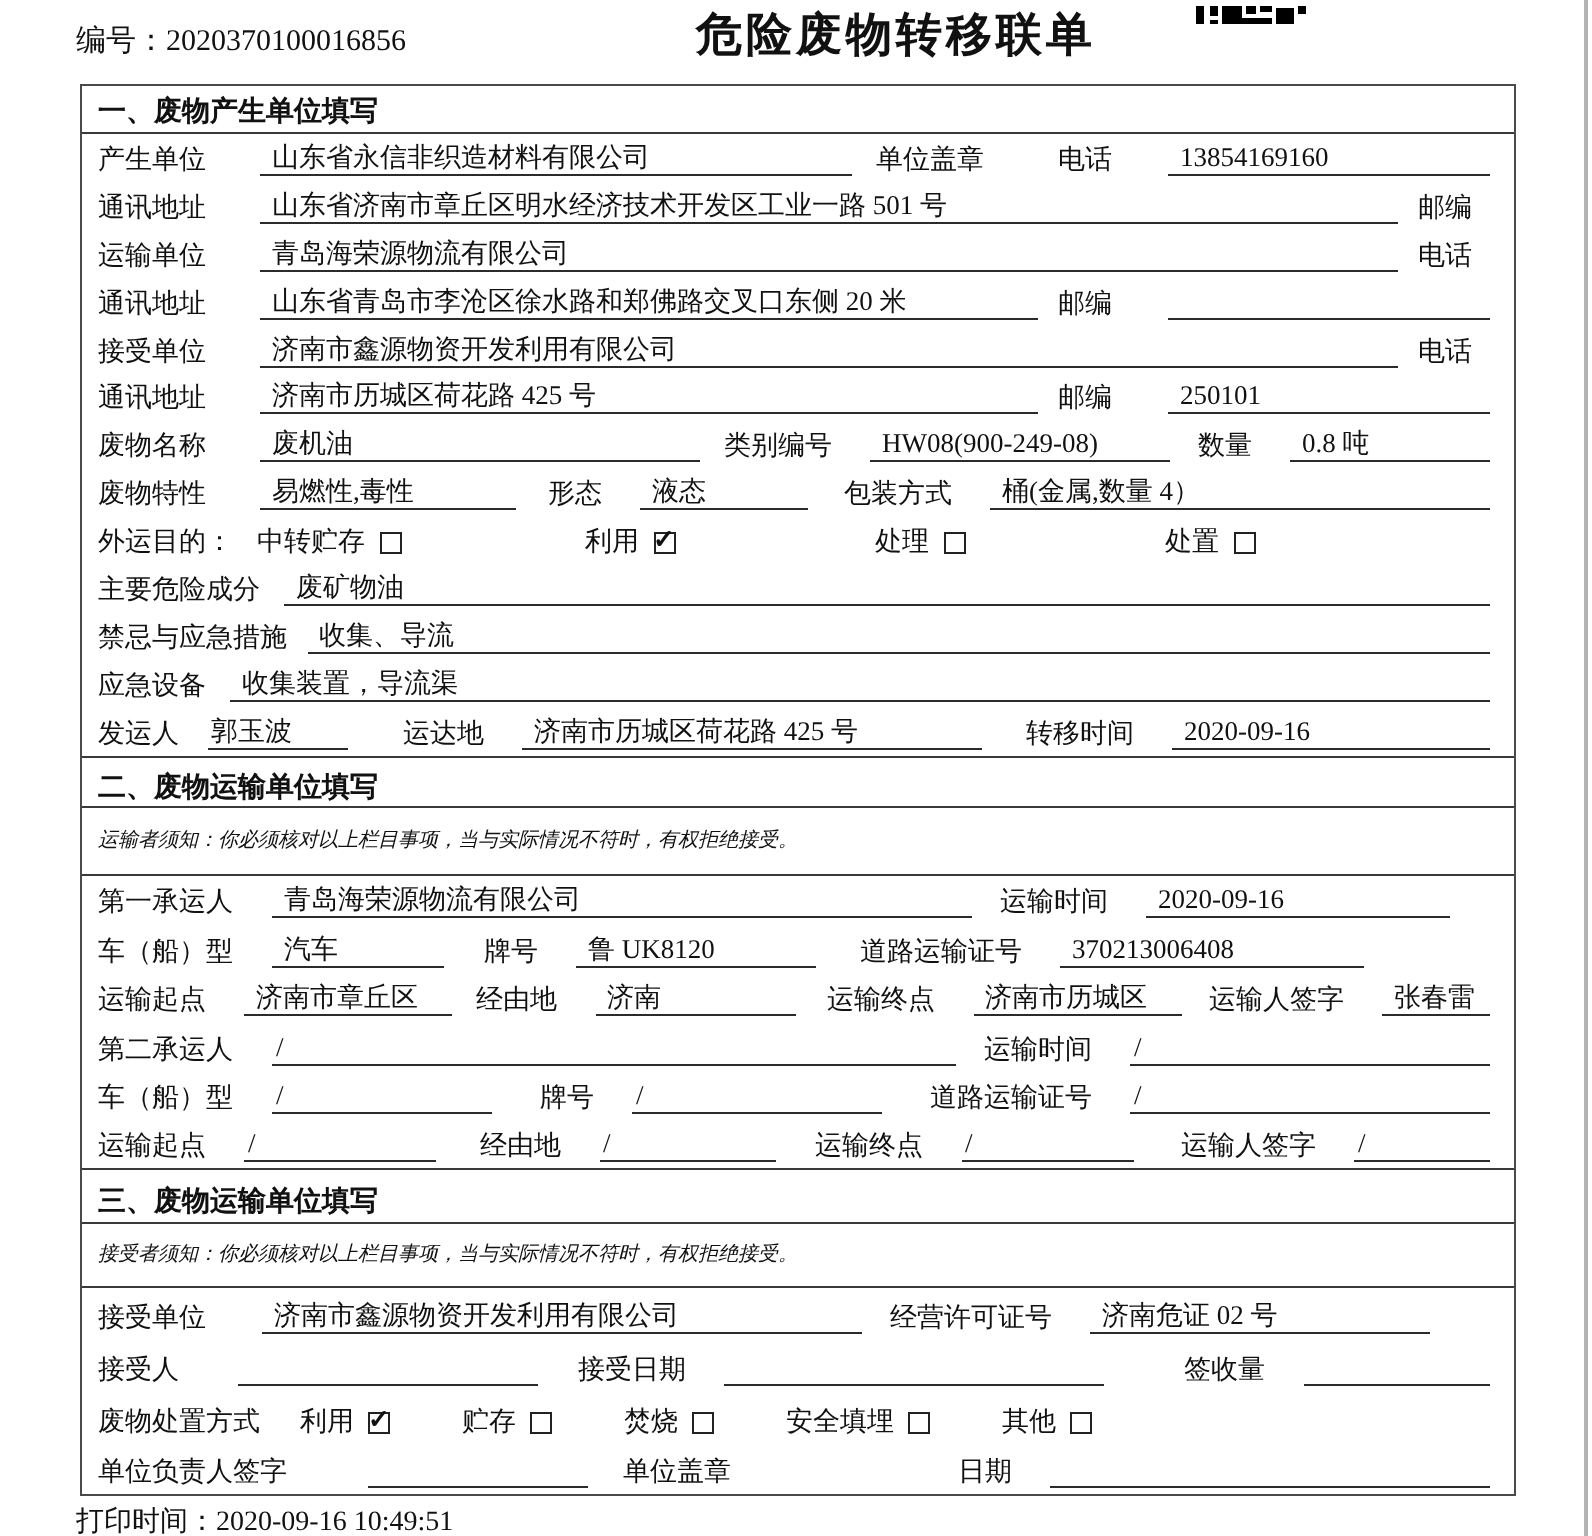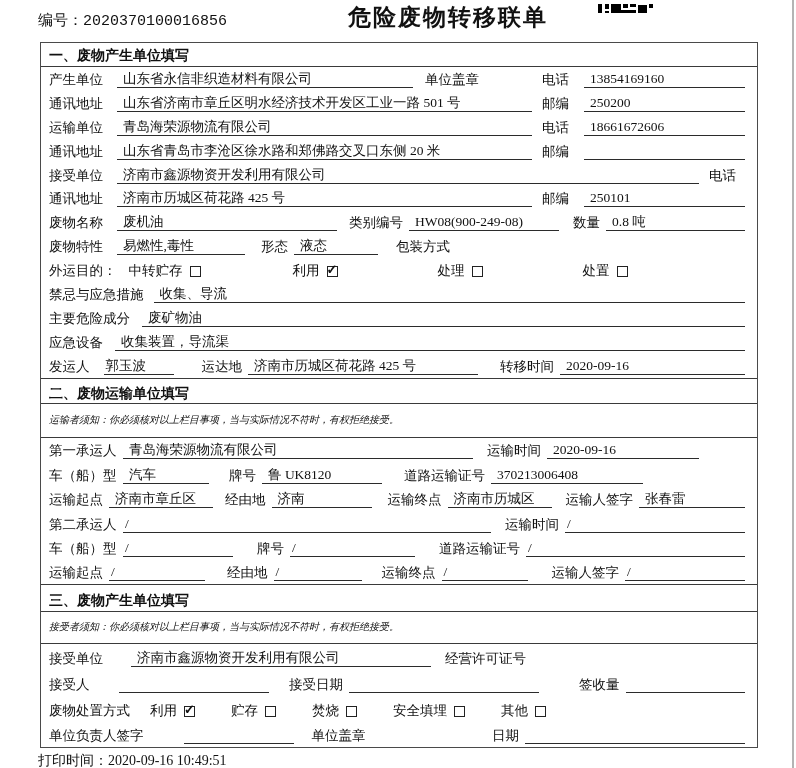--- a/index.html
+++ b/index.html
@@ -2,21 +2,21 @@
 <html><head>
 <meta charset="utf-8">
 <style>
   * { box-sizing: border-box; }
   html,body { margin:0; padding:0; }
   body {
     width:796px; height:768px; background:#ffffff; color:#111;
     font-family:"Liberation Serif","DejaVu Serif",serif;
     position:relative; overflow:hidden;
   }
-  .serial { position:absolute; left:38px; top:11px; font-size:15px; white-space:nowrap;font-family:Liberation Mono, monospace; }
+  .serial { position:absolute; left:38px; top:11px; font-size:15px; white-space:nowrap; }
   .title  { position:absolute; left:348px; top:2px; margin:0; font-size:23px; font-weight:bold;
             letter-spacing:2px; font-family:"Liberation Sans","DejaVu Sans",sans-serif; }
   .qr { position:absolute; left:598px; top:0; }
   .page-edge { position:absolute; right:2px; top:0; width:2px; height:768px; background:#b4b4b4; }
 
   .formtable {
     position:absolute; left:40px; top:42px; width:718px; height:706px;
     border:1.6px solid #4a4a4a; display:flex; flex-direction:column; overflow:hidden;
   }
   .sh { font-weight:bold; font-size:14px; padding-left:8px;
@@ -26,21 +26,21 @@
   .sh2 { height:26px; padding-top:6px; border-top:1.4px solid #3a3a3a; }
   .sh3 { height:28px; padding-top:7px; border-top:1.4px solid #3a3a3a; }
   .notice { font-size:10px; border-bottom:1.4px solid #3a3a3a; padding-left:8px;font-style:italic; }
   .n2 { height:34px; padding-top:9px; }
   .n3 { height:32px; padding-top:8px; }
 
   .row { display:flex; align-items:flex-end; padding:0 12px 3px 8px; }
   .h24 { height:24px; } .h245 { height:24.5px; } .h26 { height:26px; } .h25 { height:25px; }
   .lbl { white-space:nowrap; font-size:13.5px; line-height:17px; }
   .val { border-bottom:1.1px solid #2b2b2b; font-size:13.5px; line-height:17px;
-         padding:0 2px 0 6px; margin-left:6px; white-space:nowrap; overflow:hidden; }
+         padding:0 2px 0 6px; margin-left:19px; white-space:nowrap; overflow:hidden; }
   .ctr { text-align:left; padding:0 2px; }
   .grow { flex:1 1 auto; }
   .sp { flex:1 1 auto; }
   .opt { display:flex; align-items:flex-end; }
   .cb { width:11px; height:11px; border:1.3px solid #222; display:inline-block;
         margin-left:7px; margin-bottom:2px; position:relative; }
   .cb.checked::after { content:"✓"; position:absolute; left:-1px; top:-5px;
         font-size:13px; font-weight:bold; color:#111; }
   .footer { position:absolute; left:38px; top:752px; font-size:14px; white-space:nowrap; }
 </style>
@@ -75,28 +75,26 @@
     <span class="lbl" style="margin-left:12px">单位盖章</span>
     <span class="sp"></span>
     <span class="lbl" style="width:36px">电话</span>
     <span class="val" style="width:161px">13854169160</span>
   </div>
 
   <div class="row h24">
     <span class="lbl" style="width:62px">通讯地址</span>
     <span class="val grow">山东省济南市章丘区明水经济技术开发区工业一路 501 号</span>
     <span class="lbl" style="margin-left:10px;width:36px">邮编</span>
-    <span class="val" style="width:161px">250200</span>
   </div>
 
   <div class="row h24">
     <span class="lbl" style="width:62px">运输单位</span>
     <span class="val grow">青岛海荣源物流有限公司</span>
     <span class="lbl" style="margin-left:10px;width:36px">电话</span>
-    <span class="val" style="width:161px">18661672606</span>
   </div>
 
   <div class="row h24">
     <span class="lbl" style="width:62px">通讯地址</span>
     <span class="val grow">山东省青岛市李沧区徐水路和郑佛路交叉口东侧 20 米</span>
     <span class="lbl" style="margin-left:10px;width:36px">邮编</span>
     <span class="val" style="width:161px"></span>
   </div>
 
   <div class="row h24">
@@ -120,20 +118,21 @@
     <span class="lbl" style="margin-left:14px">数量</span>
     <span class="val grow">0.8 吨</span>
   </div>
 
   <div class="row h24">
     <span class="lbl" style="width:62px">废物特性</span>
     <span class="val" style="width:128px">易燃性,毒性</span>
     <span class="lbl" style="margin-left:16px">形态</span>
     <span class="val" style="width:84px">液态</span>
     <span class="lbl" style="margin-left:18px">包装方式</span>
+    <span class="val grow">桶(金属,数量 4）</span>
   </div>
 
   <div class="row h24">
     <span class="lbl">外运目的：</span>
     <span class="opt" style="margin-left:12px">
       <span class="lbl">中转贮存</span>
       <span class="cb"></span>
     </span>
     <span class="opt" style="margin-left:92px">
       <span class="lbl">利用</span>
@@ -143,27 +142,27 @@
       <span class="lbl">处理</span>
       <span class="cb"></span>
     </span>
     <span class="opt" style="margin-left:100px">
       <span class="lbl">处置</span>
       <span class="cb"></span>
     </span>
   </div>
 
   <div class="row h24">
+    <span class="lbl">主要危险成分</span>
+    <span class="val grow" style="margin-left:12px">废矿物油</span>
+  </div>
+
+  <div class="row h24">
     <span class="lbl">禁忌与应急措施</span>
     <span class="val grow" style="margin-left:10px">收集、导流</span>
-  </div>
-
-  <div class="row h24">
-    <span class="lbl">主要危险成分</span>
-    <span class="val grow" style="margin-left:12px">废矿物油</span>
   </div>
 
   <div class="row h24">
     <span class="lbl">应急设备</span>
     <span class="val grow" style="margin-left:12px">收集装置，导流渠</span>
   </div>
 
   <div class="row h24">
     <span class="lbl">发运人</span>
     <span class="val ctr" style="width:70px;margin-left:14px">郭玉波</span>
@@ -223,27 +222,28 @@
     <span class="lbl" style="width:54px">运输起点</span>
     <span class="val ctr" style="width:96px">/</span>
     <span class="lbl" style="margin-left:22px">经由地</span>
     <span class="val ctr" style="width:88px">/</span>
     <span class="lbl" style="margin-left:20px">运输终点</span>
     <span class="val ctr" style="width:86px">/</span>
     <span class="lbl" style="margin-left:24px">运输人签字</span>
     <span class="val grow ctr">/</span>
   </div>
 
-  <div class="sh sh3">三、废物产生单位填写</div>
+  <div class="sh sh3">三、废物运输单位填写</div>
   <div class="notice n3">接受者须知：你必须核对以上栏目事项，当与实际情况不符时，有权拒绝接受。</div>
 
   <div class="row h26">
     <span class="lbl" style="width:54px">接受单位</span>
     <span class="val" style="width:300px;margin-left:28px">济南市鑫源物资开发利用有限公司</span>
     <span class="lbl" style="margin-left:14px">经营许可证号</span>
+    <span class="val" style="width:170px">济南危证 02 号</span>
   </div>
 
   <div class="row h26">
     <span class="lbl" style="width:40px">接受人</span>
     <span class="val" style="width:150px;margin-left:30px"></span>
     <span class="lbl" style="margin-left:20px">接受日期</span>
     <span class="val" style="width:190px"></span>
     <span class="lbl" style="margin-left:40px">签收量</span>
     <span class="val grow"></span>
   </div>

